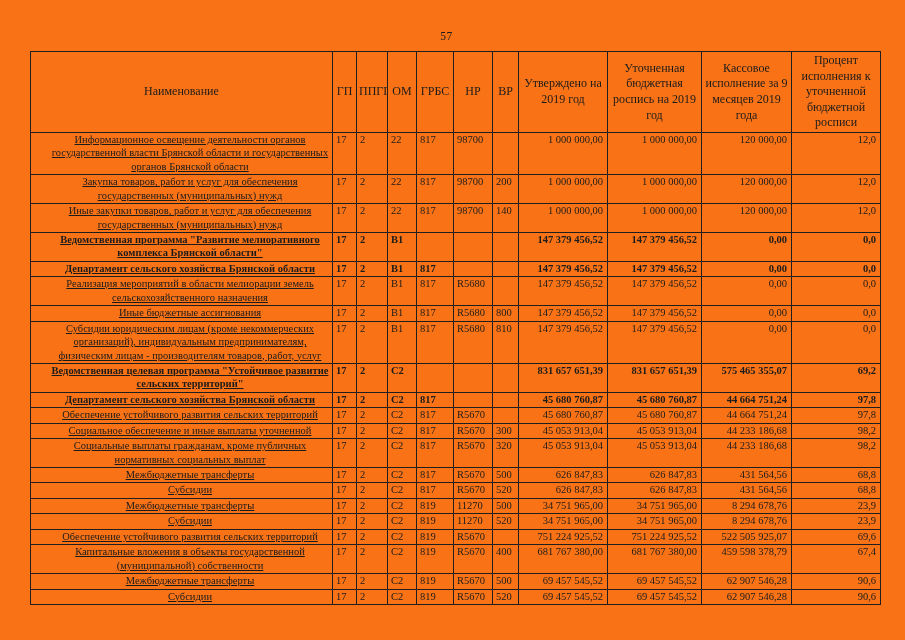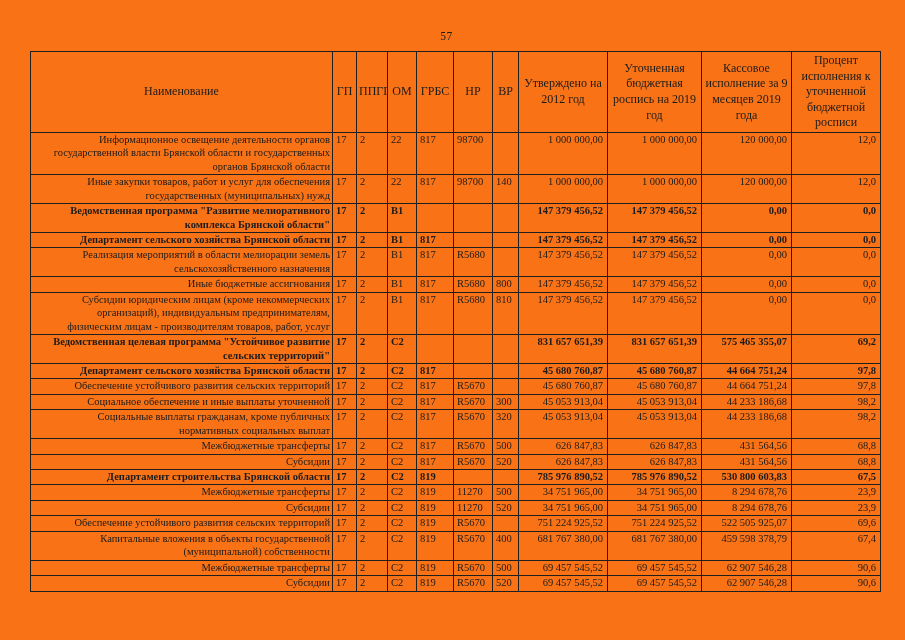--- a/index.html
+++ b/index.html
@@ -49,21 +49,21 @@
     vertical-align: middle;
     padding: 1px 2px;
   }
   .budget-table td {
     font-size: 10.5px;
     line-height: 1.28;
     vertical-align: top;
     padding: 0px 2px 1px 2px;
     height: 13px;
   }
-  td.c-name { text-align: right; padding-left: 19px; }
+  td.c-name { text-align: center; padding-left: 19px; text-decoration: underline; }
   td.c-code { text-align: left; padding-left: 3px; }
   td.c-num  { text-align: right; padding-right: 4px; white-space: nowrap; }
   tr.bold td { font-weight: bold; }
 </style>
 </head>
 <body>
 
 <div class="page">
   <div class="page-number">57</div>
 
@@ -83,41 +83,54 @@
     </colgroup>
     <thead>
       <tr>
         <th>Наименование</th>
         <th>ГП</th>
         <th>ППГП</th>
         <th>ОМ</th>
         <th>ГРБС</th>
         <th>НР</th>
         <th>ВР</th>
-        <th>Утверждено на 2012 год</th>
+        <th>Утверждено на 2019 год</th>
         <th>Уточненная бюджетная роспись на 2019 год</th>
         <th>Кассовое исполнение за 9 месяцев 2019 года</th>
         <th>Процент исполнения к уточненной бюджетной росписи</th>
       </tr>
     </thead>
     <tbody id="table-body">
         <tr>
     <td class="c-name">Информационное освещение деятельности органов государственной власти Брянской области и государственных органов Брянской области</td>
     <td class="c-code">17</td>
     <td class="c-code">2</td>
     <td class="c-code">22</td>
     <td class="c-code">817</td>
     <td class="c-code">98700</td>
     <td class="c-code"></td>
     <td class="c-num">1 000 000,00</td>
     <td class="c-num">1 000 000,00</td>
     <td class="c-num">120 000,00</td>
     <td class="c-num">12,0</td>
   </tr>
         <tr>
+    <td class="c-name">Закупка товаров, работ и услуг для обеспечения государственных (муниципальных) нужд</td>
+    <td class="c-code">17</td>
+    <td class="c-code">2</td>
+    <td class="c-code">22</td>
+    <td class="c-code">817</td>
+    <td class="c-code">98700</td>
+    <td class="c-code">200</td>
+    <td class="c-num">1 000 000,00</td>
+    <td class="c-num">1 000 000,00</td>
+    <td class="c-num">120 000,00</td>
+    <td class="c-num">12,0</td>
+  </tr>
+        <tr>
     <td class="c-name">Иные закупки товаров, работ и услуг для обеспечения государственных (муниципальных) нужд</td>
     <td class="c-code">17</td>
     <td class="c-code">2</td>
     <td class="c-code">22</td>
     <td class="c-code">817</td>
     <td class="c-code">98700</td>
     <td class="c-code">140</td>
     <td class="c-num">1 000 000,00</td>
     <td class="c-num">1 000 000,00</td>
     <td class="c-num">120 000,00</td>
@@ -271,33 +284,20 @@
     <td class="c-code">17</td>
     <td class="c-code">2</td>
     <td class="c-code">С2</td>
     <td class="c-code">817</td>
     <td class="c-code">R5670</td>
     <td class="c-code">520</td>
     <td class="c-num">626 847,83</td>
     <td class="c-num">626 847,83</td>
     <td class="c-num">431 564,56</td>
     <td class="c-num">68,8</td>
-  </tr>
-        <tr class="bold">
-    <td class="c-name">Департамент строительства Брянской области</td>
-    <td class="c-code">17</td>
-    <td class="c-code">2</td>
-    <td class="c-code">С2</td>
-    <td class="c-code">819</td>
-    <td class="c-code"></td>
-    <td class="c-code"></td>
-    <td class="c-num">785 976 890,52</td>
-    <td class="c-num">785 976 890,52</td>
-    <td class="c-num">530 800 603,83</td>
-    <td class="c-num">67,5</td>
   </tr>
         <tr>
     <td class="c-name">Межбюджетные трансферты</td>
     <td class="c-code">17</td>
     <td class="c-code">2</td>
     <td class="c-code">С2</td>
     <td class="c-code">819</td>
     <td class="c-code">11270</td>
     <td class="c-code">500</td>
     <td class="c-num">34 751 965,00</td>

